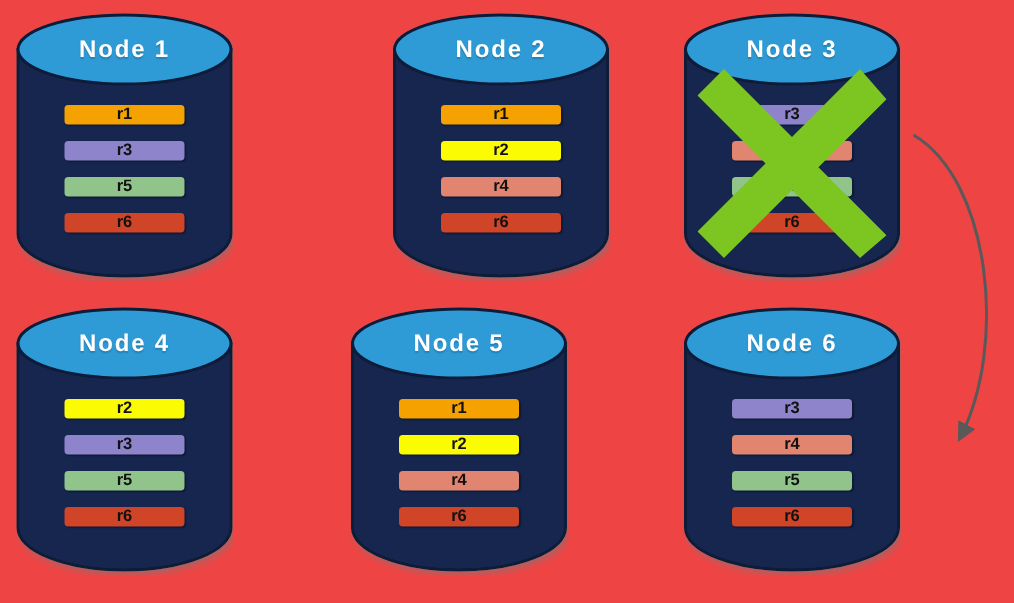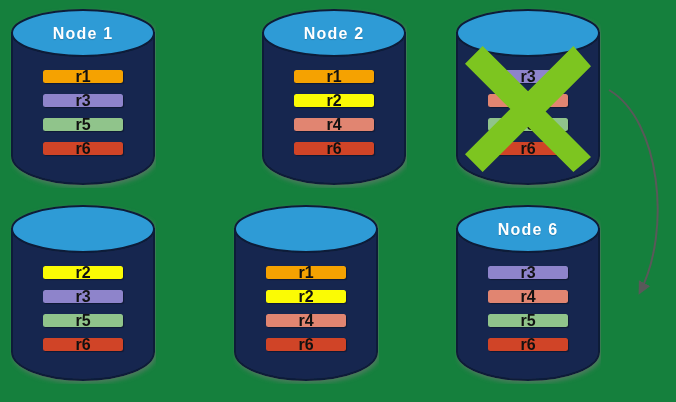--- a/index.html
+++ b/index.html
@@ -7,21 +7,21 @@
     padding: 0;
     background: #ffffff;
   }
   body {
     font-family: "Liberation Sans", sans-serif;
   }
   #canvas {
     position: relative;
     width: 676px;
     height: 402px;
-    background: #15803d;
+    background: #ef4444;
     overflow: hidden;
   }
   .node {
     position: absolute;
     width: 146px;
     height: 180px;
   }
   .node-svg {
     position: absolute;
     left: 0;
@@ -57,21 +57,21 @@
     box-shadow: 1px 1px 1px rgba(0,0,0,0.35);
   }
   .record-label {
     position: absolute;
     left: 0;
     top: 0;
     width: 100%;
     height: 13px;
     line-height: 13px;
     text-align: center;
-    font-size: 16px;
+    font-size: 11px;
     font-weight: bold;
     color: #111111;
     font-family: "Liberation Sans", sans-serif;
   }
   .x-mark {
     position: absolute;
     left: 10px;
     top: 38px;
     width: 126px;
     height: 126px;
@@ -153,20 +153,21 @@
           <defs>
             <filter id="shadow-2" x="-30%" y="-30%" width="170%" height="170%">
               <feDropShadow dx="1.5" dy="2.5" stdDeviation="2" flood-color="#777777" flood-opacity="0.55"></feDropShadow>
             </filter>
           </defs>
           <g filter="url(#shadow-2)">
             <path d="M 2 25 L 2 148 A 71 28 0 0 0 144 148 L 144 25 Z" fill="#16284F" stroke="#0F1B38" stroke-width="2"></path>
             <ellipse cx="73" cy="25" rx="71" ry="23" fill="#2E9BD6" stroke="#0F1B38" stroke-width="2"></ellipse>
           </g>
         </svg>
+        <div class="node-title">Node  3</div>
         <div class="records">
           <div class="record" style="background: rgb(142, 132, 203);">
             <span class="record-label">r3</span>
           </div>
           <div class="record" style="background: rgb(225, 133, 113);">
             <span class="record-label">r4</span>
           </div>
           <div class="record" style="background: rgb(144, 196, 139);">
             <span class="record-label">r5</span>
           </div>
@@ -183,20 +184,21 @@
           <defs>
             <filter id="shadow-3" x="-30%" y="-30%" width="170%" height="170%">
               <feDropShadow dx="1.5" dy="2.5" stdDeviation="2" flood-color="#777777" flood-opacity="0.55"></feDropShadow>
             </filter>
           </defs>
           <g filter="url(#shadow-3)">
             <path d="M 2 25 L 2 148 A 71 28 0 0 0 144 148 L 144 25 Z" fill="#16284F" stroke="#0F1B38" stroke-width="2"></path>
             <ellipse cx="73" cy="25" rx="71" ry="23" fill="#2E9BD6" stroke="#0F1B38" stroke-width="2"></ellipse>
           </g>
         </svg>
+        <div class="node-title">Node  4</div>
         <div class="records">
           <div class="record" style="background: rgb(251, 251, 4);">
             <span class="record-label">r2</span>
           </div>
           <div class="record" style="background: rgb(142, 132, 203);">
             <span class="record-label">r3</span>
           </div>
           <div class="record" style="background: rgb(144, 196, 139);">
             <span class="record-label">r5</span>
           </div>
@@ -210,20 +212,21 @@
           <defs>
             <filter id="shadow-4" x="-30%" y="-30%" width="170%" height="170%">
               <feDropShadow dx="1.5" dy="2.5" stdDeviation="2" flood-color="#777777" flood-opacity="0.55"></feDropShadow>
             </filter>
           </defs>
           <g filter="url(#shadow-4)">
             <path d="M 2 25 L 2 148 A 71 28 0 0 0 144 148 L 144 25 Z" fill="#16284F" stroke="#0F1B38" stroke-width="2"></path>
             <ellipse cx="73" cy="25" rx="71" ry="23" fill="#2E9BD6" stroke="#0F1B38" stroke-width="2"></ellipse>
           </g>
         </svg>
+        <div class="node-title">Node  5</div>
         <div class="records">
           <div class="record" style="background: rgb(245, 162, 1);">
             <span class="record-label">r1</span>
           </div>
           <div class="record" style="background: rgb(251, 251, 4);">
             <span class="record-label">r2</span>
           </div>
           <div class="record" style="background: rgb(225, 133, 113);">
             <span class="record-label">r4</span>
           </div>

